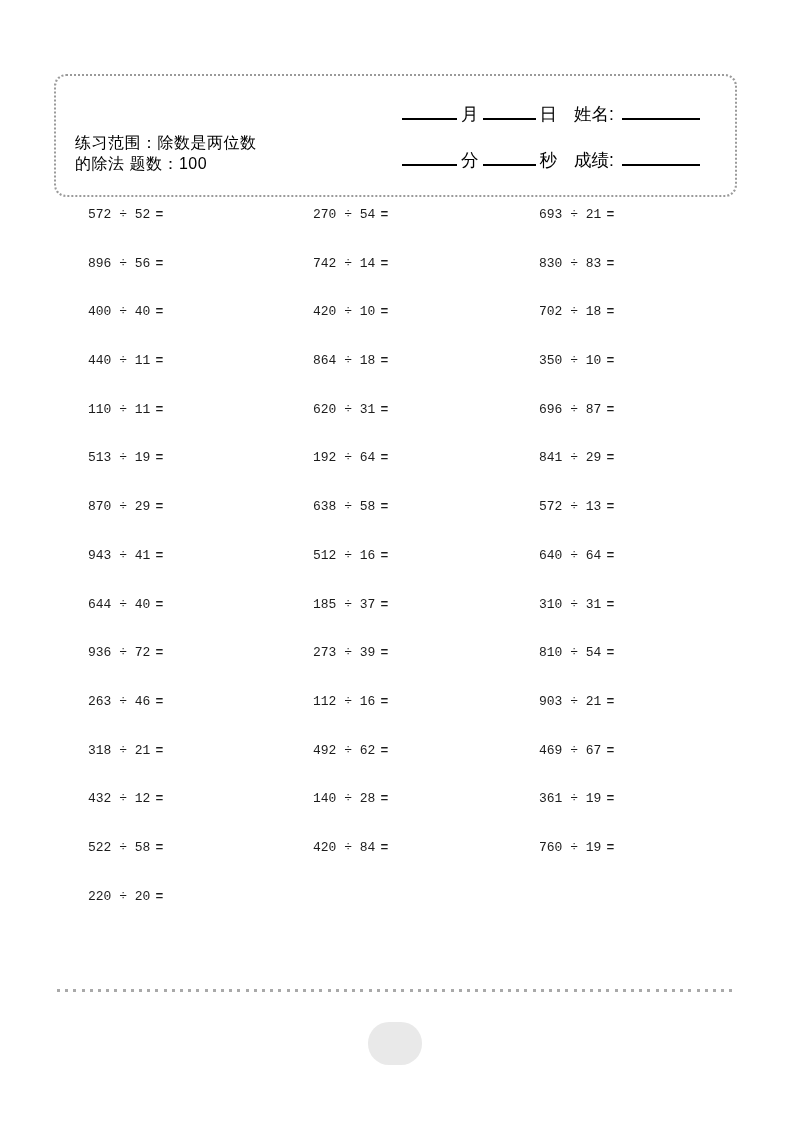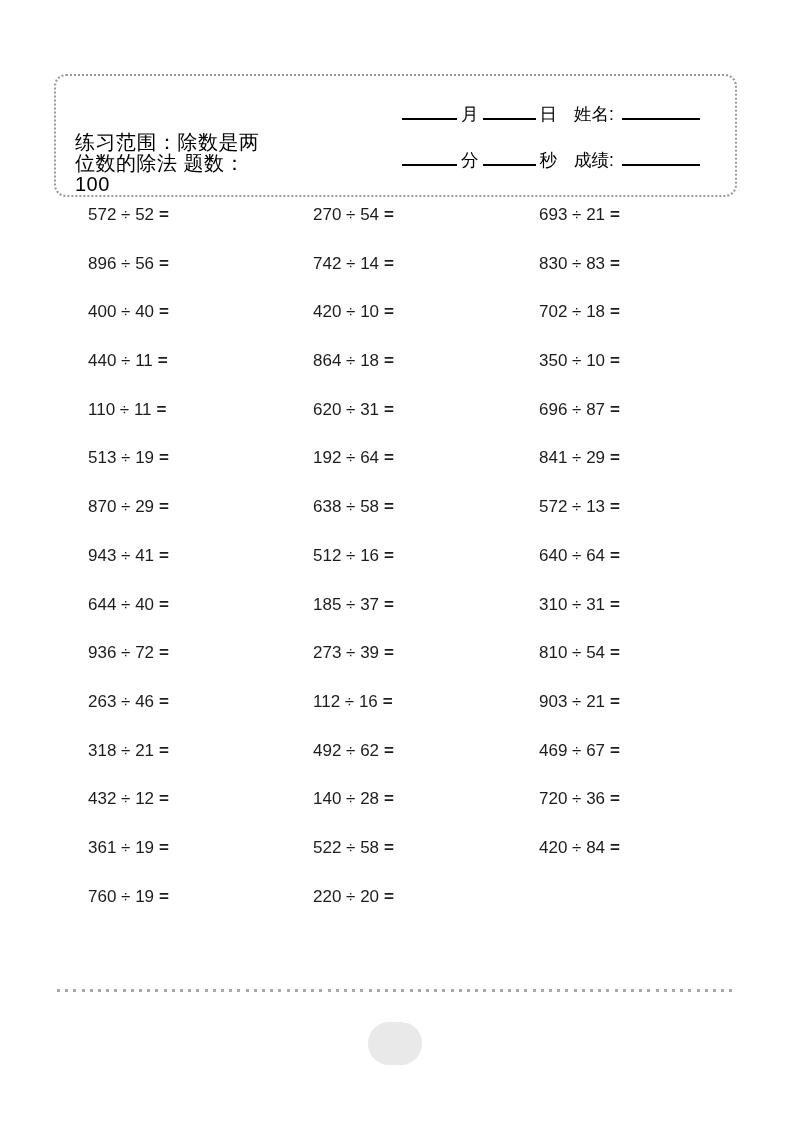--- a/index.html
+++ b/index.html
@@ -18,21 +18,21 @@
     left: 54px; top: 74px;
     width: 683px; height: 123px;
     border: 2px dotted #9a9a9a;
     border-radius: 12px;
     box-sizing: border-box;
   }
   .scope {
     position: absolute;
     left: 19px; top: 56px;
     width: 188px;
-    font-size: 20px;
+    font-size: 16px;
     line-height: 21px;
     color: #000;
     letter-spacing: 0.5px;
   }
   .fields { position: absolute; left: 346px; top: 0; width: 330px; height: 100%; }
   .field-row {
     position: absolute;
     left: 0;
     white-space: nowrap;
     font-size: 17.5px;
@@ -54,22 +54,22 @@
 
   
   #problems-grid {
     position: absolute;
     left: 88px; top: 203px;
     display: grid;
     grid-template-columns: 225px 226px 200px;
     grid-auto-rows: 48.7px;
   }
   .problem {
-    font-family: Liberation Sans, sans-serif;
-    font-size: 17px;
+    font-family: Liberation Mono, monospace;
+    font-size: 13px;
     color: #1c1c1c;
     white-space: nowrap;
     align-self: start;
     line-height: 24px;
   }
   .eq { font-weight: bold; margin-left: 5px; }
 
   
   .divider {
     position: absolute;
@@ -135,21 +135,20 @@
       <div class="problem"><span>273 ÷ 39</span><span class="eq">=</span></div>
       <div class="problem"><span>810 ÷ 54</span><span class="eq">=</span></div>
       <div class="problem"><span>263 ÷ 46</span><span class="eq">=</span></div>
       <div class="problem"><span>112 ÷ 16</span><span class="eq">=</span></div>
       <div class="problem"><span>903 ÷ 21</span><span class="eq">=</span></div>
       <div class="problem"><span>318 ÷ 21</span><span class="eq">=</span></div>
       <div class="problem"><span>492 ÷ 62</span><span class="eq">=</span></div>
       <div class="problem"><span>469 ÷ 67</span><span class="eq">=</span></div>
       <div class="problem"><span>432 ÷ 12</span><span class="eq">=</span></div>
       <div class="problem"><span>140 ÷ 28</span><span class="eq">=</span></div>
-      <div class="problem"><span>720 ÷ 36</span><span class="eq">=</span></div>
       <div class="problem"><span>361 ÷ 19</span><span class="eq">=</span></div>
       <div class="problem"><span>522 ÷ 58</span><span class="eq">=</span></div>
       <div class="problem"><span>420 ÷ 84</span><span class="eq">=</span></div>
       <div class="problem"><span>760 ÷ 19</span><span class="eq">=</span></div>
       <div class="problem"><span>220 ÷ 20</span><span class="eq">=</span></div>
     </div>
 
   <div class="divider"></div>
   <div class="page-blob"></div>
 

